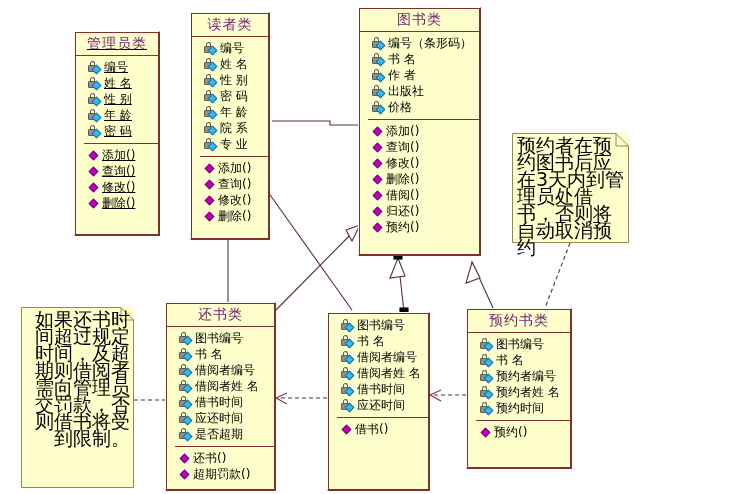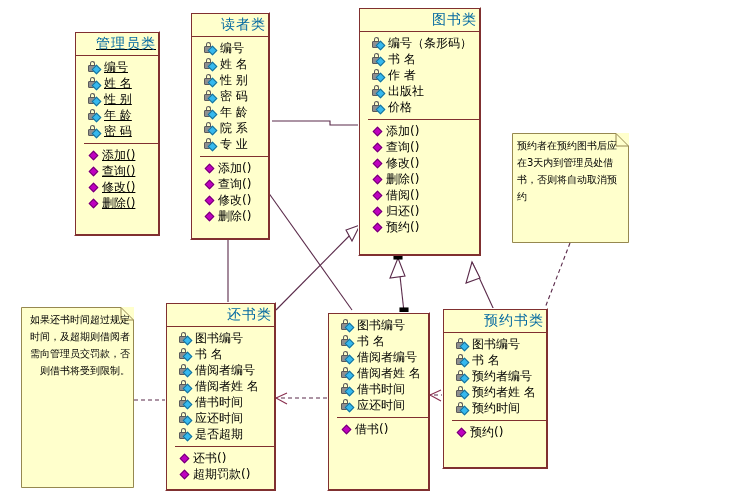--- a/index.html
+++ b/index.html
@@ -38,23 +38,23 @@
   }
   .uml-class .inner {
     border: 1px solid #803030;
     border-top: 1px solid #803030;
     box-sizing: border-box;
     height: 100%;
     width: 100%;
     background: #ffffcc;
   }
   .cls-name {
-    text-align: right;
+    text-align: center;
     font-size: 14px;
-    color: #0369a1;
+    color: #701a75;
     padding: 3px 2px 4px 2px;
     border-bottom: 1px solid #803030;
     line-height: 1.1;
     letter-spacing: 1px;
     white-space: nowrap;
   }
   .cls-section {
     padding: 3px 2px 4px 3px;
     margin-left: 8px;
   }
@@ -141,21 +141,21 @@
     box-sizing: border-box;
     background: #ffffcc;
     z-index: 2;
   }
   .uml-note .note-shape {
     position: absolute;
     inset: 0;
   }
   .uml-note .note-text {
     position: relative;
-    font-size: 10px;
+    font-size: 19px;
     line-height: 17px;
     color: #000000;
     padding: 4px 4px 2px 5px;
     white-space: pre-wrap;
     word-break: break-all;
     z-index: 1;
   }
 </style>
 </head>
 <body>
@@ -605,21 +605,21 @@
         <div class="member">
           <span class="icon-method">
               <span class="diamond"></span>
             </span>
           <span class="label">借书()</span>
         </div>
       </div>
     </div>
   </div>
 
-  <div class="uml-class" style="left:442px; top:308px; width:106px; height:161px;">
+  <div class="uml-class" style="left:466px; top:308px; width:106px; height:161px;">
     <div class="inner">
       <div class="cls-name">预约书类</div>
       <div class="cls-section attrs">
         <div class="member">
           <span class="icon-attr">
               <span class="lock-shackle"></span>
               <span class="lock-body"></span>
               <span class="diamond"></span>
             </span>
           <span class="label">图书编号</span>

